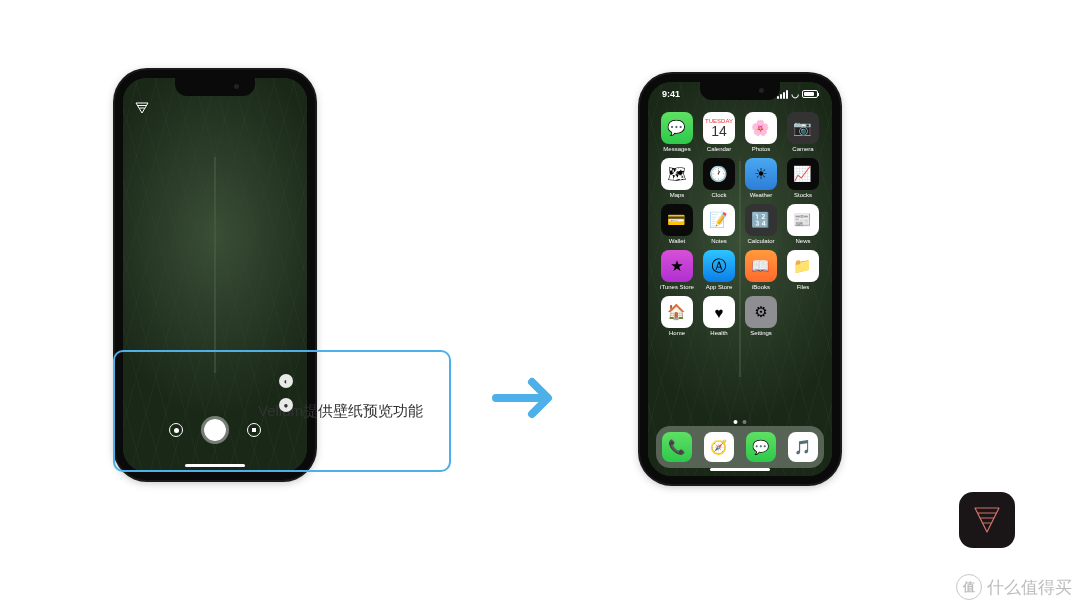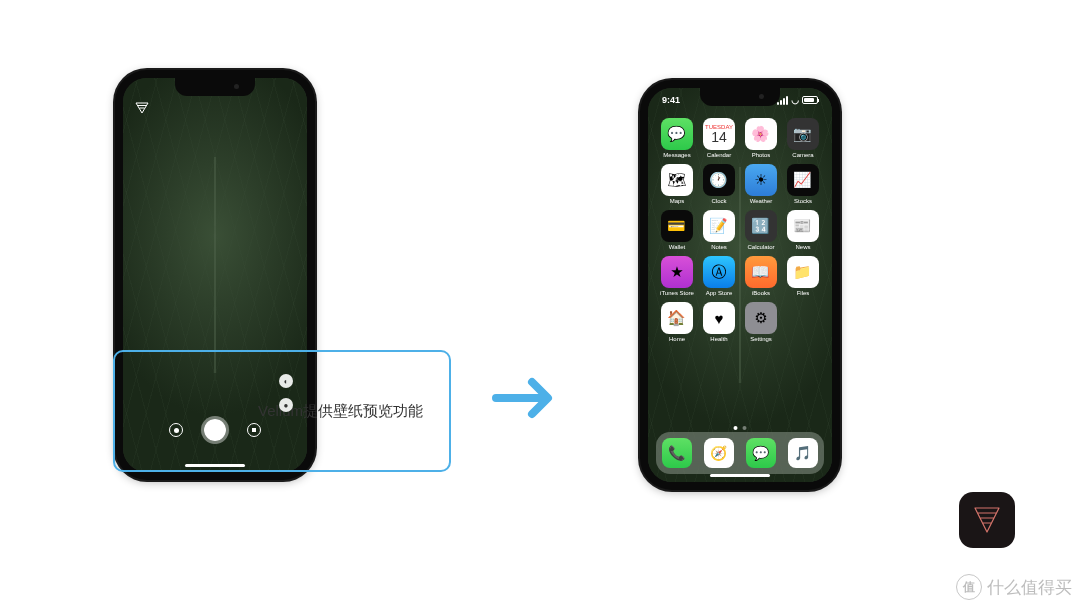--- a/index.html
+++ b/index.html
@@ -1,20 +1,20 @@
 <!DOCTYPE html>
 <html><head>
 <meta charset="utf-8">
 <style>
 *{margin:0;padding:0;box-sizing:border-box}
 body{width:1080px;height:608px;background:#fff;font-family:-apple-system,BlinkMacSystemFont,sans-serif;position:relative;overflow:hidden}
 .stage{position:relative;width:100%;height:100%}
 .phone{position:absolute;width:200px;height:410px;background:#0a0a0a;border-radius:32px;box-shadow:0 0 0 2px #1a1a1a,0 2px 10px rgba(0,0,0,.3);padding:8px}
 .phone.left{left:115px;top:70px}
-.phone.right{left:640px;top:80px}
+.phone.right{left:640px;top:74px}
 .screen{width:100%;height:100%;border-radius:24px;overflow:hidden;position:relative;background:linear-gradient(160deg,#1a2818 0%,#2d3f2a 30%,#1f2d1c 60%,#253423 100%)}
 .notch{position:absolute;top:0;left:50%;transform:translateX(-50%);width:80px;height:18px;background:#0a0a0a;border-radius:0 0 12px 12px;z-index:10}
 .notch::after{content:"";position:absolute;right:16px;top:6px;width:5px;height:5px;background:#222;border-radius:50%}
 .leaf{position:absolute;inset:0;background:radial-gradient(ellipse 120px 180px at 50% 40%,#3a4f36 0%,#2d3f2a 40%,#1a2818 100%)}
 .leaf::before{content:"";position:absolute;left:50%;top:20%;width:2px;height:55%;background:rgba(80,100,75,.5);transform:translateX(-50%)}
 .leaf::after{content:"";position:absolute;inset:0;background:repeating-linear-gradient(75deg,transparent 0 18px,rgba(60,80,58,.15) 18px 19px),repeating-linear-gradient(-75deg,transparent 0 18px,rgba(60,80,58,.15) 18px 19px)}
 .tri-icon{position:absolute;top:22px;left:12px;width:14px;height:12px;z-index:5}
 .tri-icon svg{width:100%;height:100%}
 .cam-ctrl{position:absolute;bottom:28px;left:0;right:0;display:flex;justify-content:center;align-items:center;gap:18px;z-index:5}
 .cbtn{width:14px;height:14px;border:1.5px solid #fff;border-radius:50%;display:flex;align-items:center;justify-content:center}

